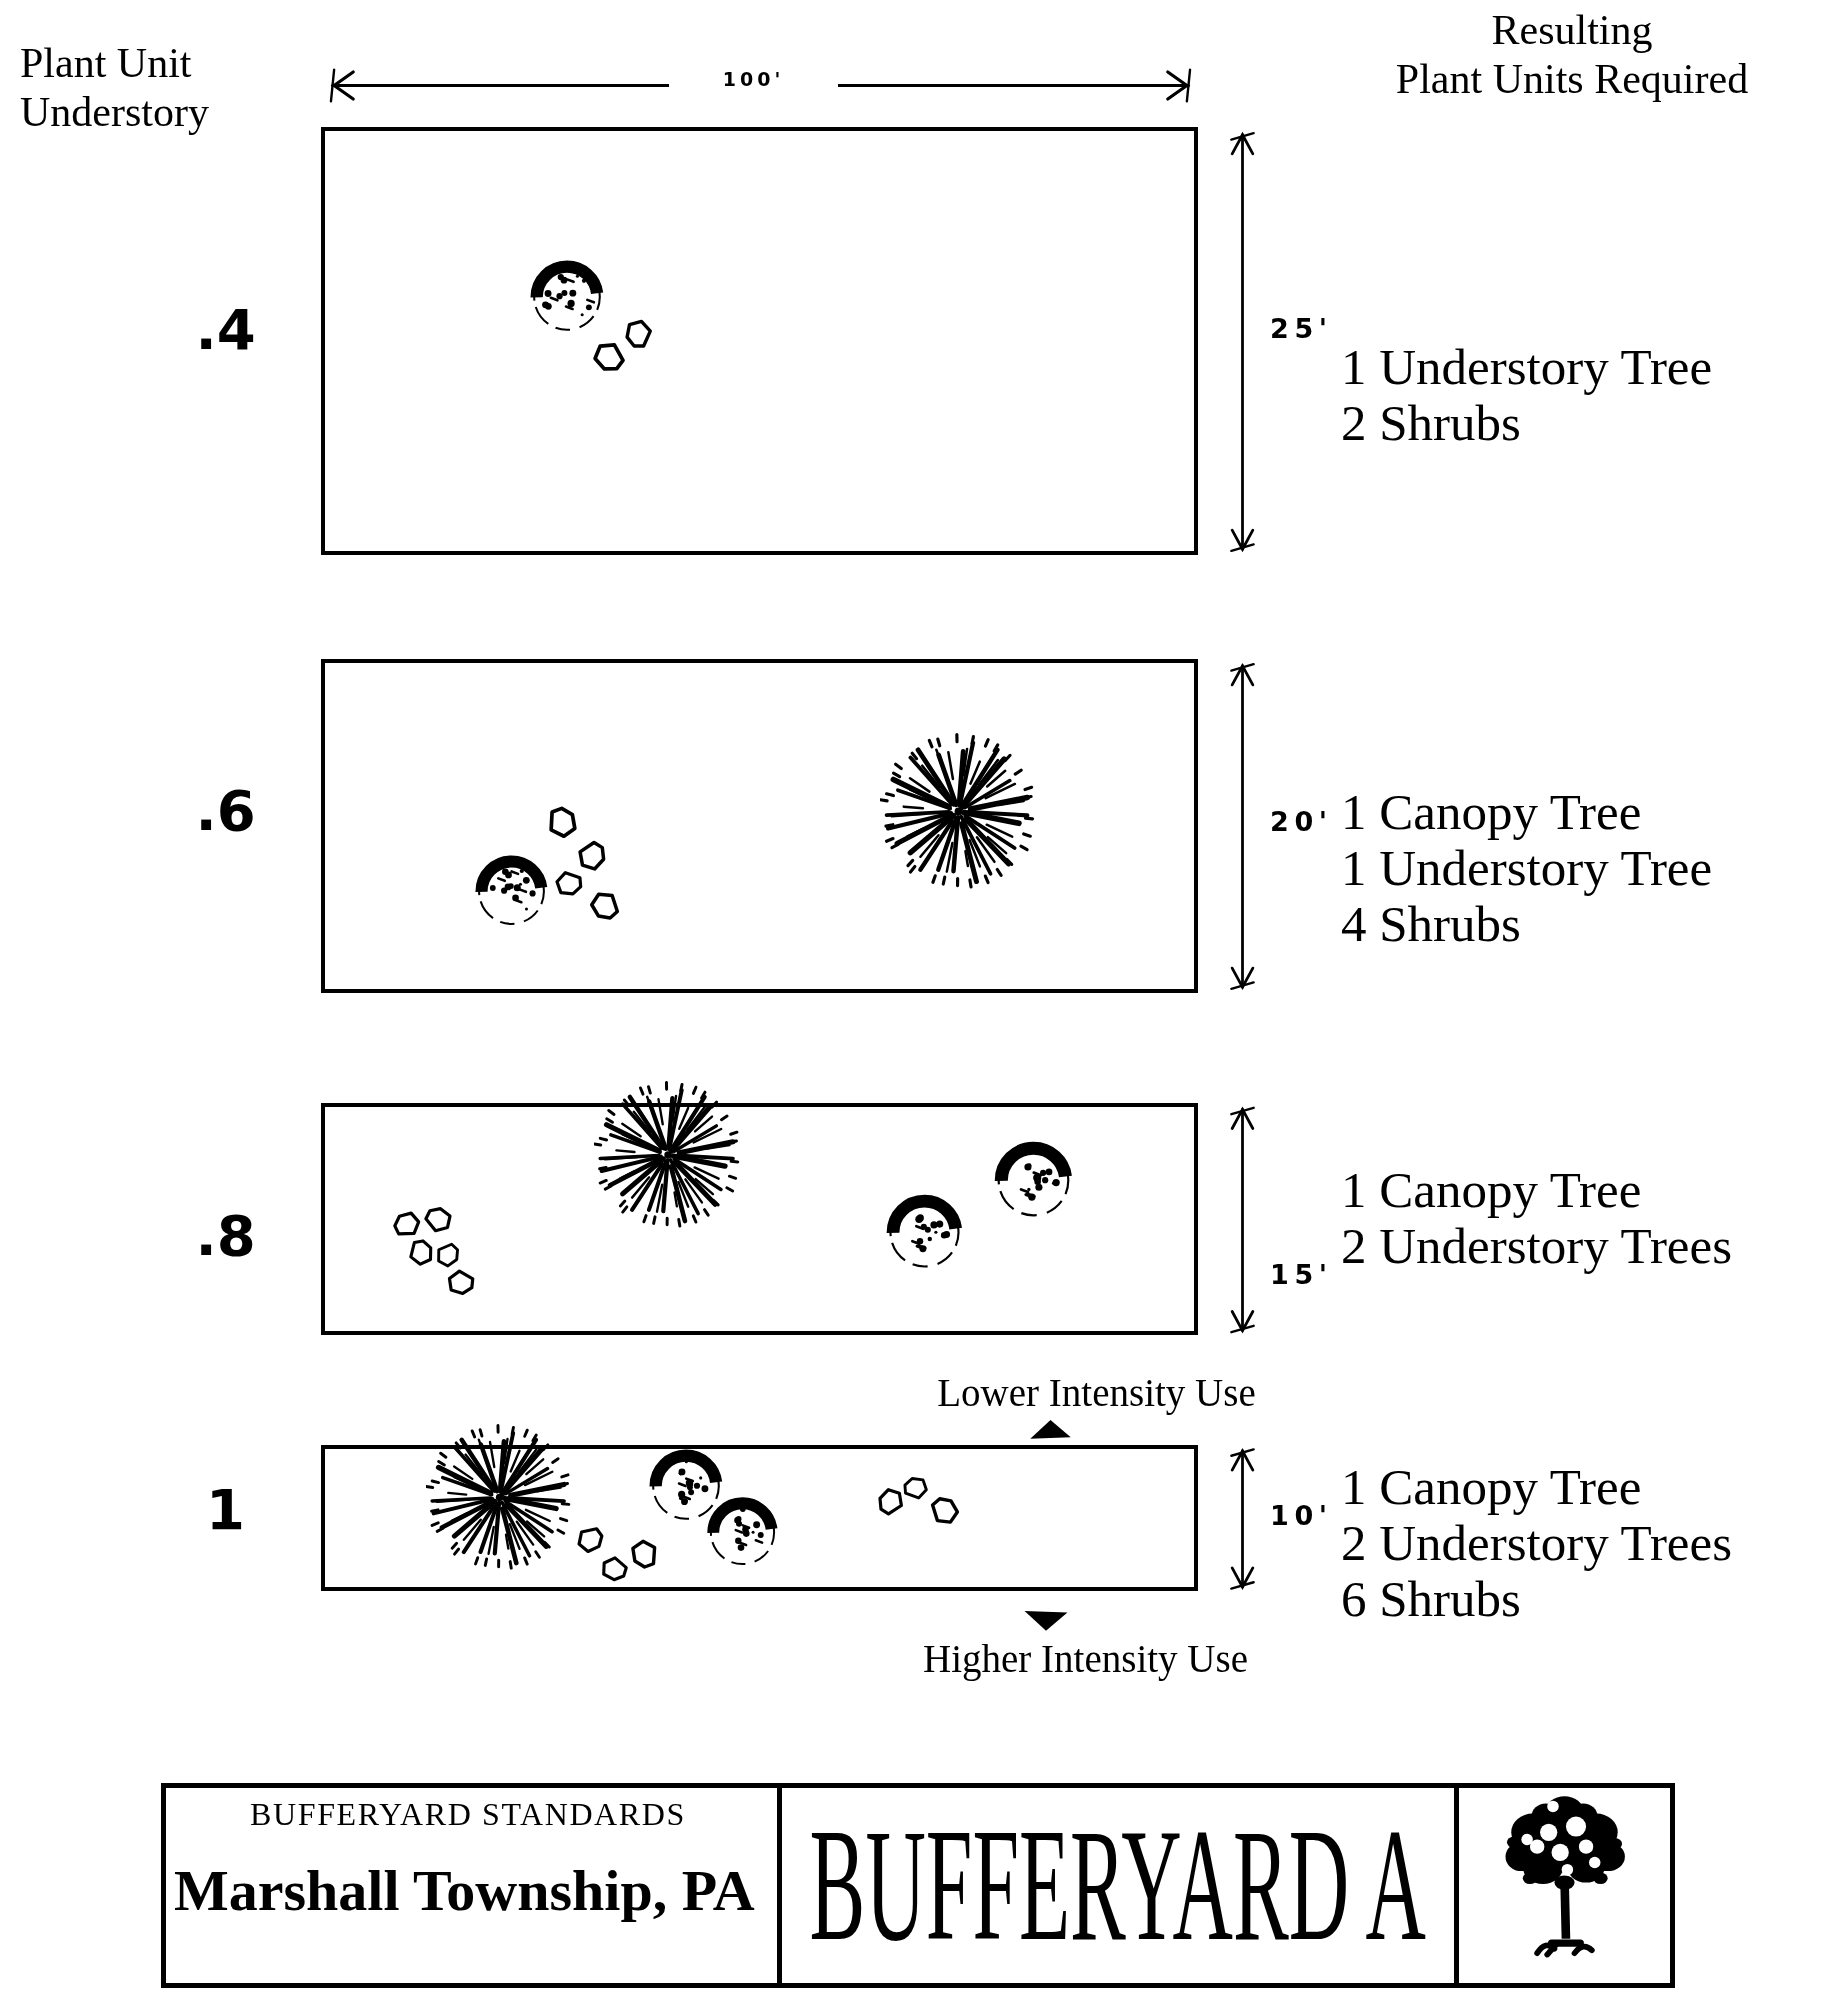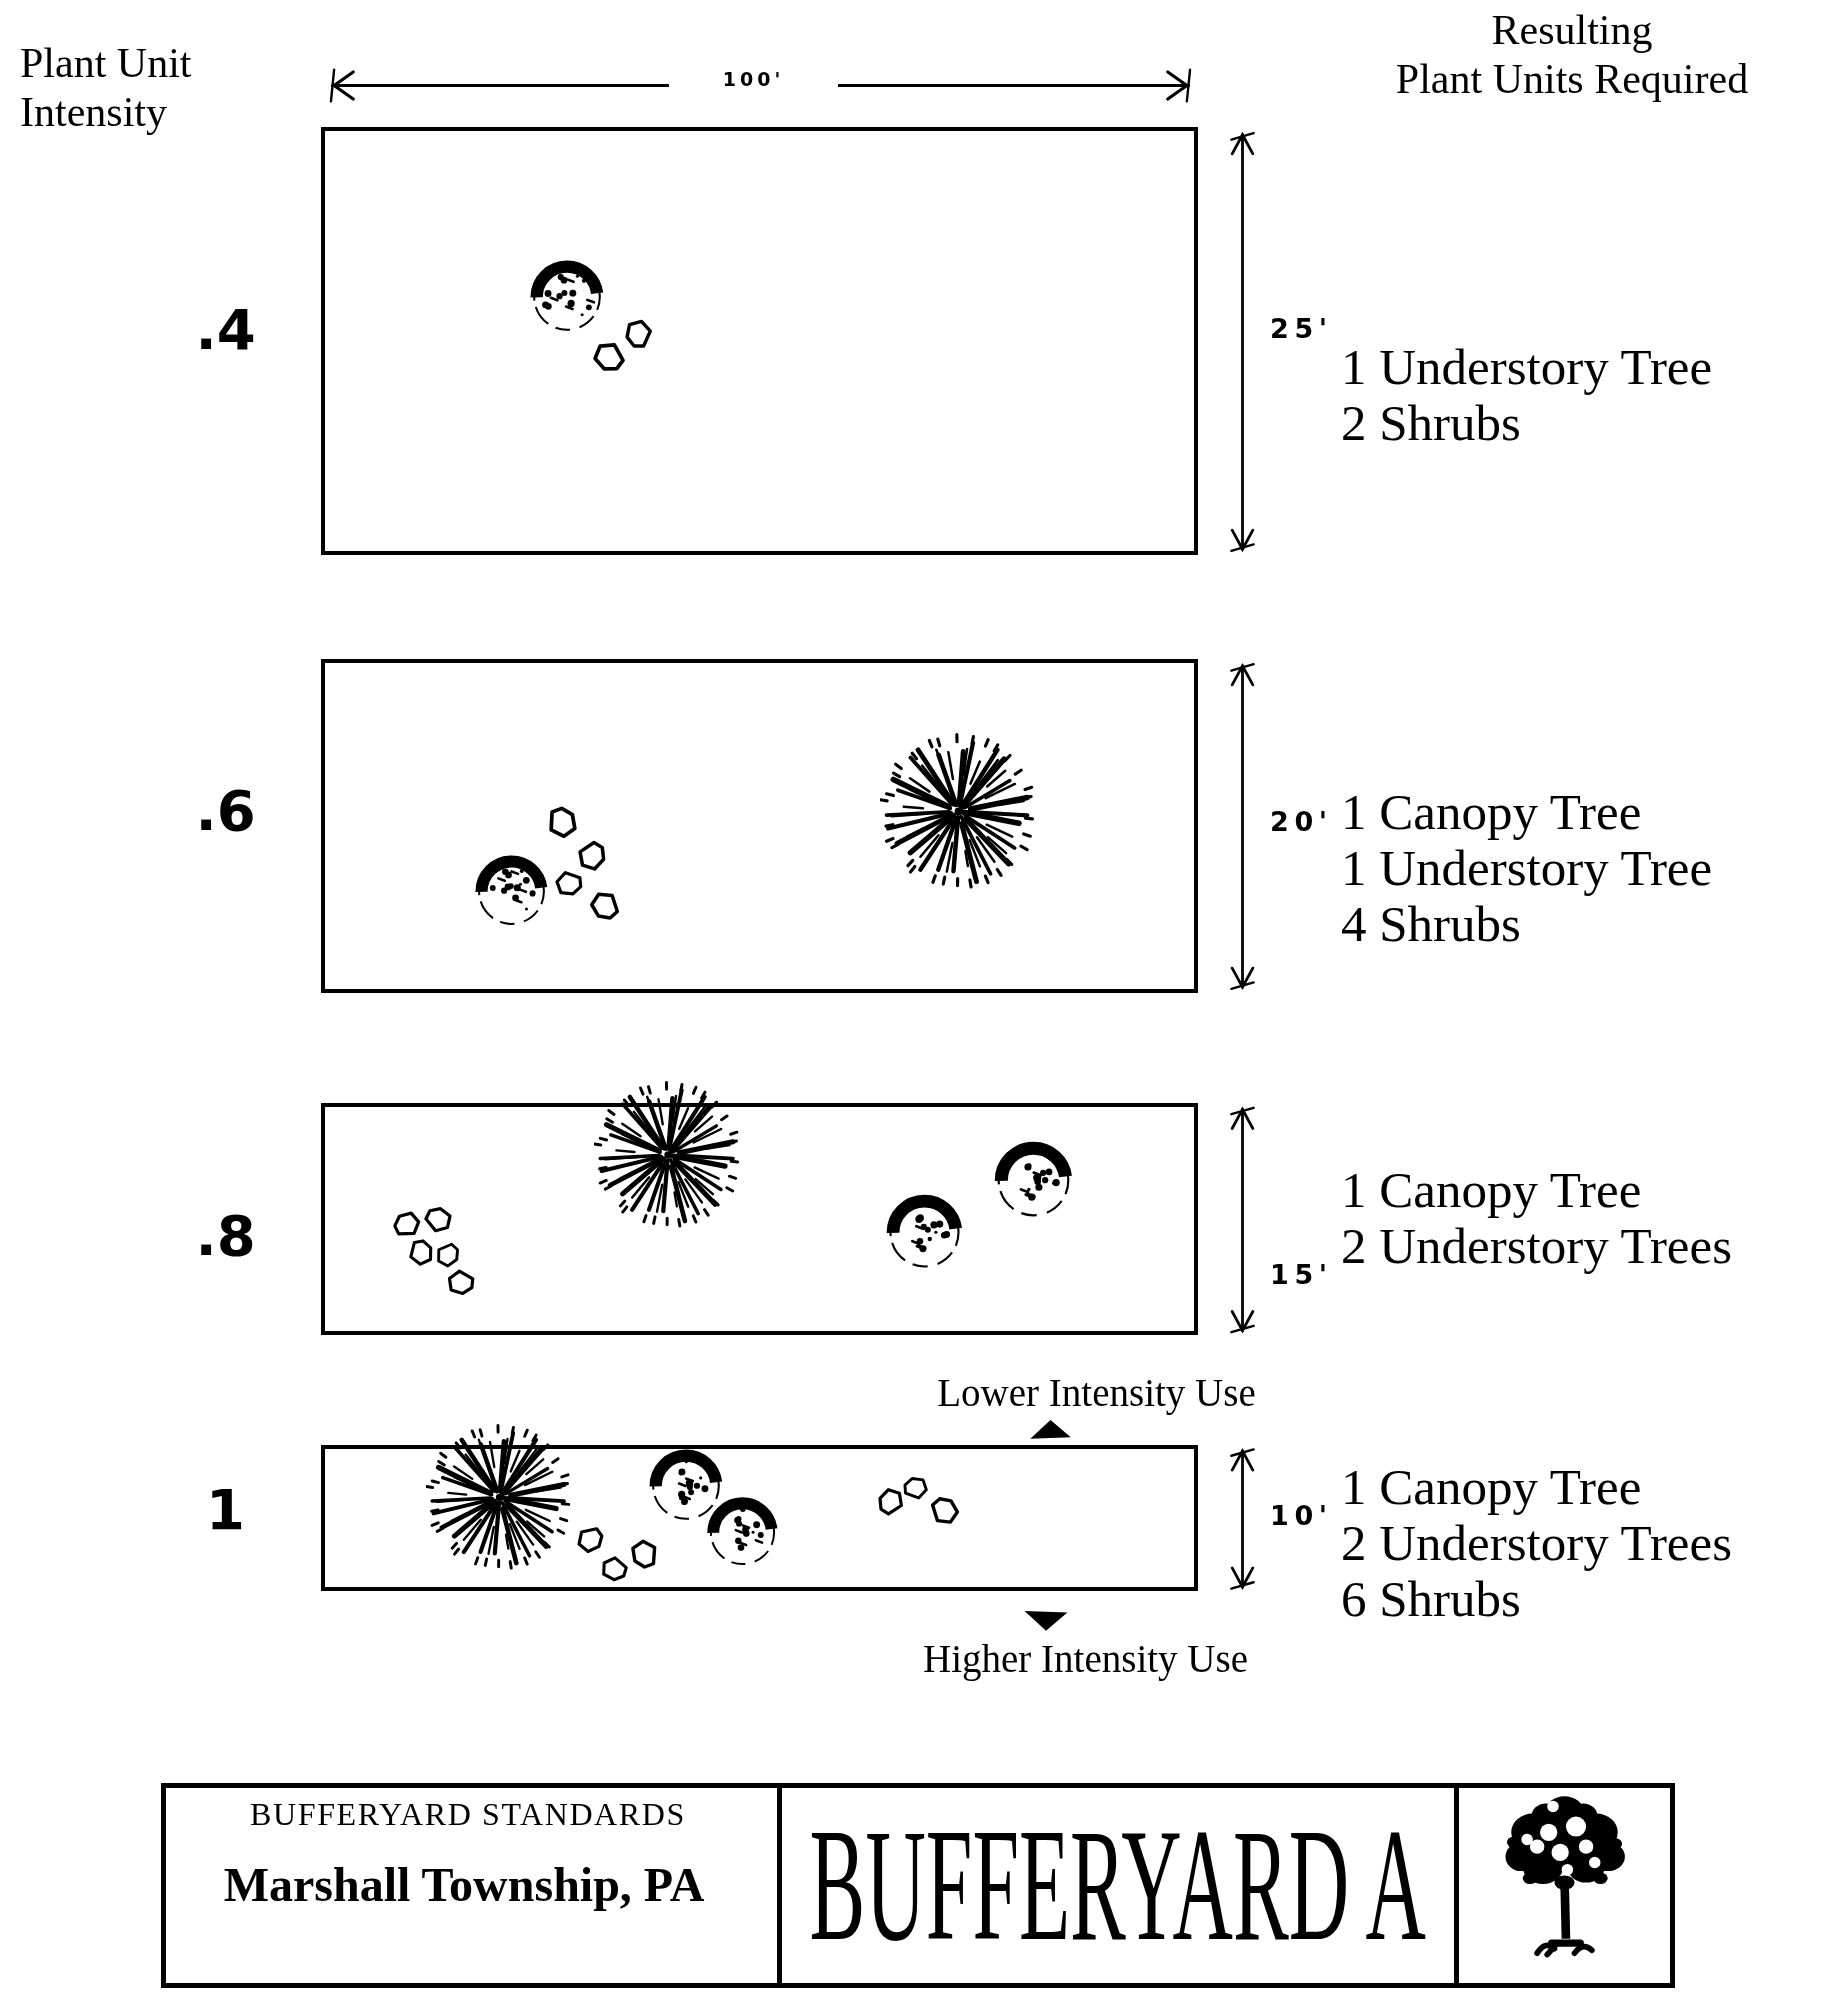--- a/index.html
+++ b/index.html
@@ -11,38 +11,38 @@
   .hdr{font-size:42px;line-height:49px;color:#000;}
   .req{font-size:51px;line-height:56px;white-space:nowrap;}
   .mult{font-family:"DejaVu Sans",sans-serif;font-weight:bold;font-size:56px;text-align:center;}
   .depth{font-size:27px;letter-spacing:5.6px;white-space:nowrap;}
   .intensity{font-size:39px;text-align:center;white-space:nowrap;}
   .tb{position:absolute;left:161px;top:1783px;width:1504px;height:195px;border:5.6px solid #000;}
   .tb-divider{position:absolute;top:0;bottom:0;width:4.8px;background:#000;}
   .tb-standards{position:absolute;left:24px;top:8px;width:556px;text-align:center;
                 font-size:32px;letter-spacing:1.6px;white-space:nowrap;}
   .tb-muni{position:absolute;left:8px;top:69px;width:580px;text-align:center;
-           font-size:48px;font-weight:bold;white-space:nowrap;}
+           font-size:58px;font-weight:bold;white-space:nowrap;}
   .tb-sheet-cell{position:absolute;left:616px;top:0;width:672px;height:100%;
                  display:flex;align-items:center;justify-content:center;}
   .tb-sheet{font-size:161px;line-height:1;white-space:nowrap;display:inline-block;
             transform:scaleX(.52);transform-origin:center;}
   .tb-tree-cell{position:absolute;left:1293px;top:0;right:0;height:100%;
                 display:flex;align-items:center;justify-content:center;}
   .lbl-100{background:#fff;text-align:center;font-size:19px;letter-spacing:4px;padding:1.6px 0;}
   svg{display:block;}
 </style>
 </head>
 <body>
 
 <div id="sheet">
 
   <div class="abs hdr" style="left:20px;top:39px;">
     <div>Plant Unit</div>
-    <div>Intensity</div>
+    <div>Understory</div>
   </div>
   <div class="abs hdr" style="left:1314px;top:6.4px;width:516px;text-align:center;">
     <div>Resulting</div>
     <div>Plant Units Required</div>
   </div>
 
   <svg class="abs" style="left:319px;top:68px;" width="883" height="35" viewBox="0 0 1096 44">
       <g stroke="#000" fill="none" stroke-width="4" stroke-linecap="round">
         <line x1="10" y1="22" x2="1086" y2="22"></line>
         <polyline points="36,5 12,22 36,39"></polyline>

